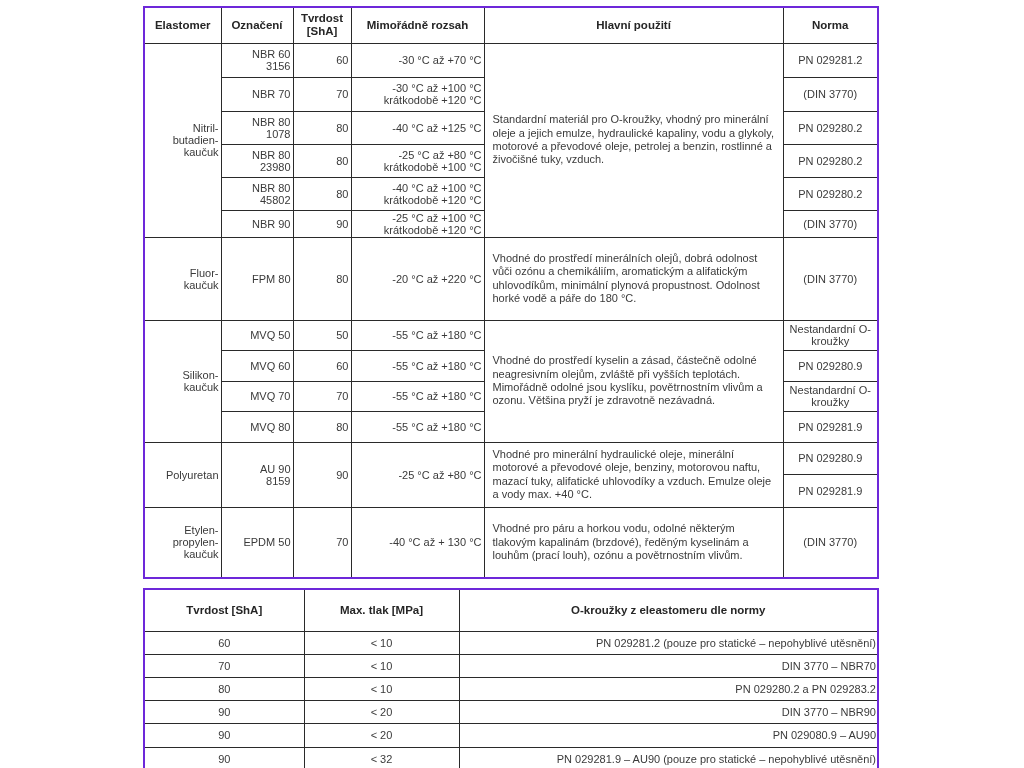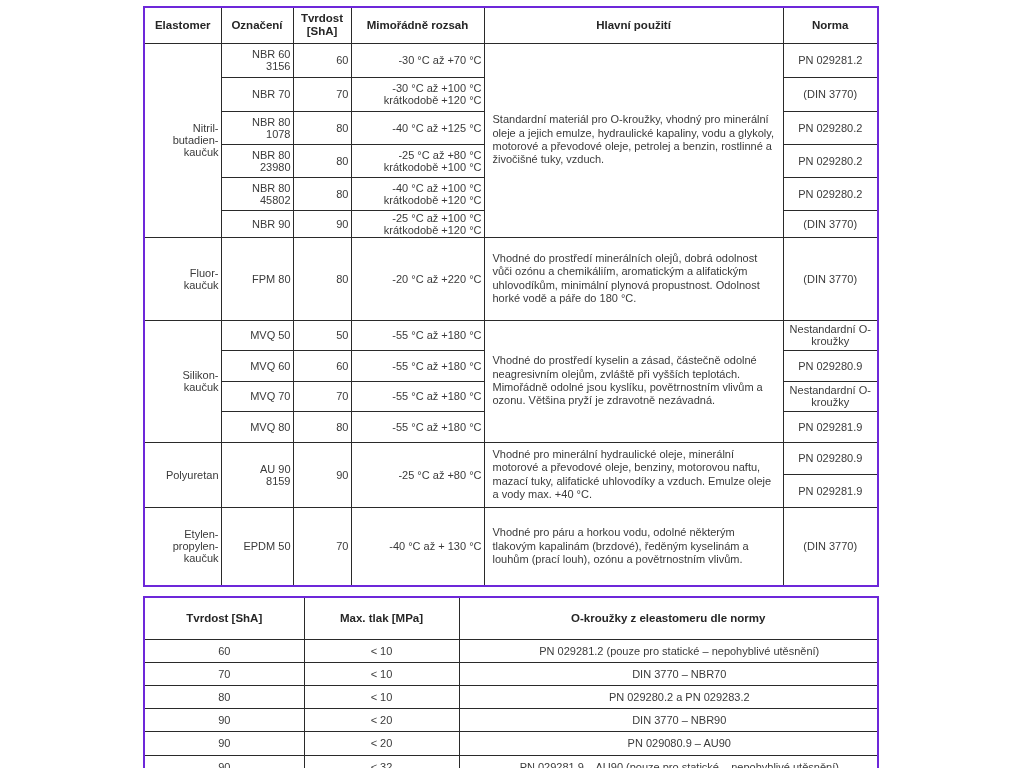--- a/index.html
+++ b/index.html
@@ -17,21 +17,21 @@
   th{font-weight:bold;color:#262626;font-size:11.5px;text-align:center;vertical-align:middle;line-height:13px;padding:2px;}
   td{font-size:11px;}
   .c-elast,.c-mid{text-align:right;vertical-align:middle;line-height:12px;padding:1px 2px;}
   .c-use{text-align:left;vertical-align:middle;padding:3px 8px;line-height:13.4px;margin-top:23px;}
   .c-norm{text-align:center;vertical-align:middle;line-height:12px;padding:1px 4px;margin-top:7px;}
   .t1 thead tr{height:36px;}
   .t2{margin-top:9px;}
   .t2 thead tr{height:42px;}
   .t2 td{vertical-align:middle;}
   .t2 .c2-num{text-align:center;}
-  .t2 .c2-norm{text-align:center;padding-left:23px;}
+  .t2 .c2-norm{text-align:right;padding-left:23px;}
 </style>
 </head>
 <body>
 
 <div class="page">
 
   <table class="t1">
     <colgroup>
       <col style="width:77px">
         <col style="width:72px">
@@ -199,21 +199,21 @@
           <td class="c-mid" rowspan="2">90</td>
           <td class="c-mid" rowspan="2">
             <div>-25 °C až +80 °C</div>
           </td>
           <td class="c-use" rowspan="2">Vhodné pro minerální hydraulické oleje, minerální motorové a převodové oleje, benziny, motorovou naftu, mazací tuky, alifatické uhlovodíky a vzduch. Emulze oleje a vody max. +40 °C.</td>
           <td class="c-norm">PN 029280.9</td>
         </tr>
         <tr style="height: 33px;">
           <td class="c-norm">PN 029281.9</td>
         </tr>
-        <tr style="height: 79px;">
+        <tr style="height: 71px;">
           <td class="c-elast">
             <div>Etylen-</div>
             <div>propylen-</div>
             <div>kaučuk</div>
           </td>
           <td class="c-mid">
             <div>EPDM 50</div>
           </td>
           <td class="c-mid">70</td>
           <td class="c-mid">

